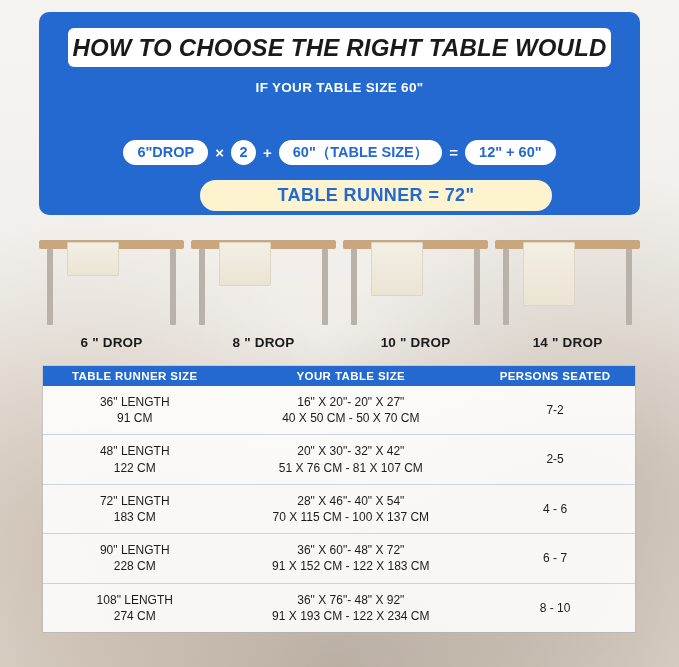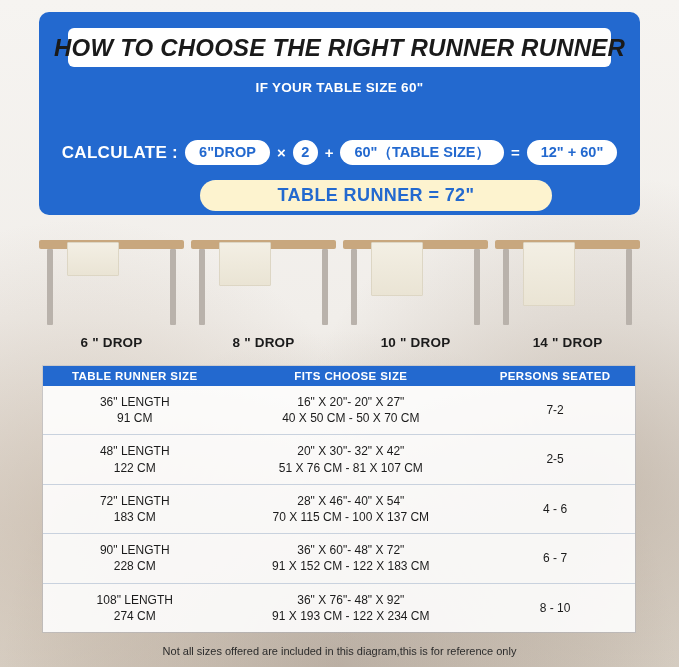--- a/index.html
+++ b/index.html
@@ -233,26 +233,25 @@
   }
 </style>
 </head>
 <body>
 
 <div class="page">
   <div class="bg-photo"></div>
 
   <div class="formula-panel">
     <div class="title-box">
-      <span class="title-text">HOW TO CHOOSE THE RIGHT RUNNER RUNNER</span>
+      <span class="title-text">HOW TO CHOOSE THE RIGHT TABLE WOULD</span>
     </div>
     <div class="sub-line l1">IF YOUR TABLE SIZE 60"</div>
 
     <div class="calc-row">
-      <span class="calc-label">CALCULATE :</span>
       <span class="pill">6"DROP</span>
       <span class="op">×</span>
       <span class="pill circle">2</span>
       <span class="op">+</span>
       <span class="pill">60"（TABLE SIZE）</span>
       <span class="op">=</span>
       <span class="pill">12" + 60"</span>
     </div>
 
     <div class="result-box">
@@ -292,21 +291,21 @@
       <div class="leg right"></div>
       <div class="runner" style="height:62px;"></div>
       <div class="drop-label">14 " DROP</div>
     </div>
   </div>
 
   <table class="size-table">
     <thead>
       <tr>
         <th class="col-a">TABLE RUNNER SIZE</th>
-        <th class="col-b">FITS CHOOSE SIZE</th>
+        <th class="col-b">YOUR TABLE SIZE</th>
         <th class="col-c">PERSONS SEATED</th>
       </tr>
     </thead>
     <tbody>
       <tr>
         <td class="cell-strong">36" LENGTH
 91 CM</td>
         <td class="cell-strong">16" X 20"- 20" X 27"
 40 X 50 CM - 50 X 70 CM</td>
         <td class="cell-strong">7-2</td>
@@ -335,14 +334,13 @@
       <tr>
         <td class="cell-strong">108" LENGTH
 274 CM</td>
         <td class="cell-strong">36" X 76"- 48" X 92"
 91 X 193 CM - 122 X 234 CM</td>
         <td class="cell-strong">8 - 10</td>
       </tr>
     </tbody>
   </table>
 
-  <div class="footnote">Not all sizes offered are included in this diagram,this is for reference only</div>
 </div>
 
 </body></html>

